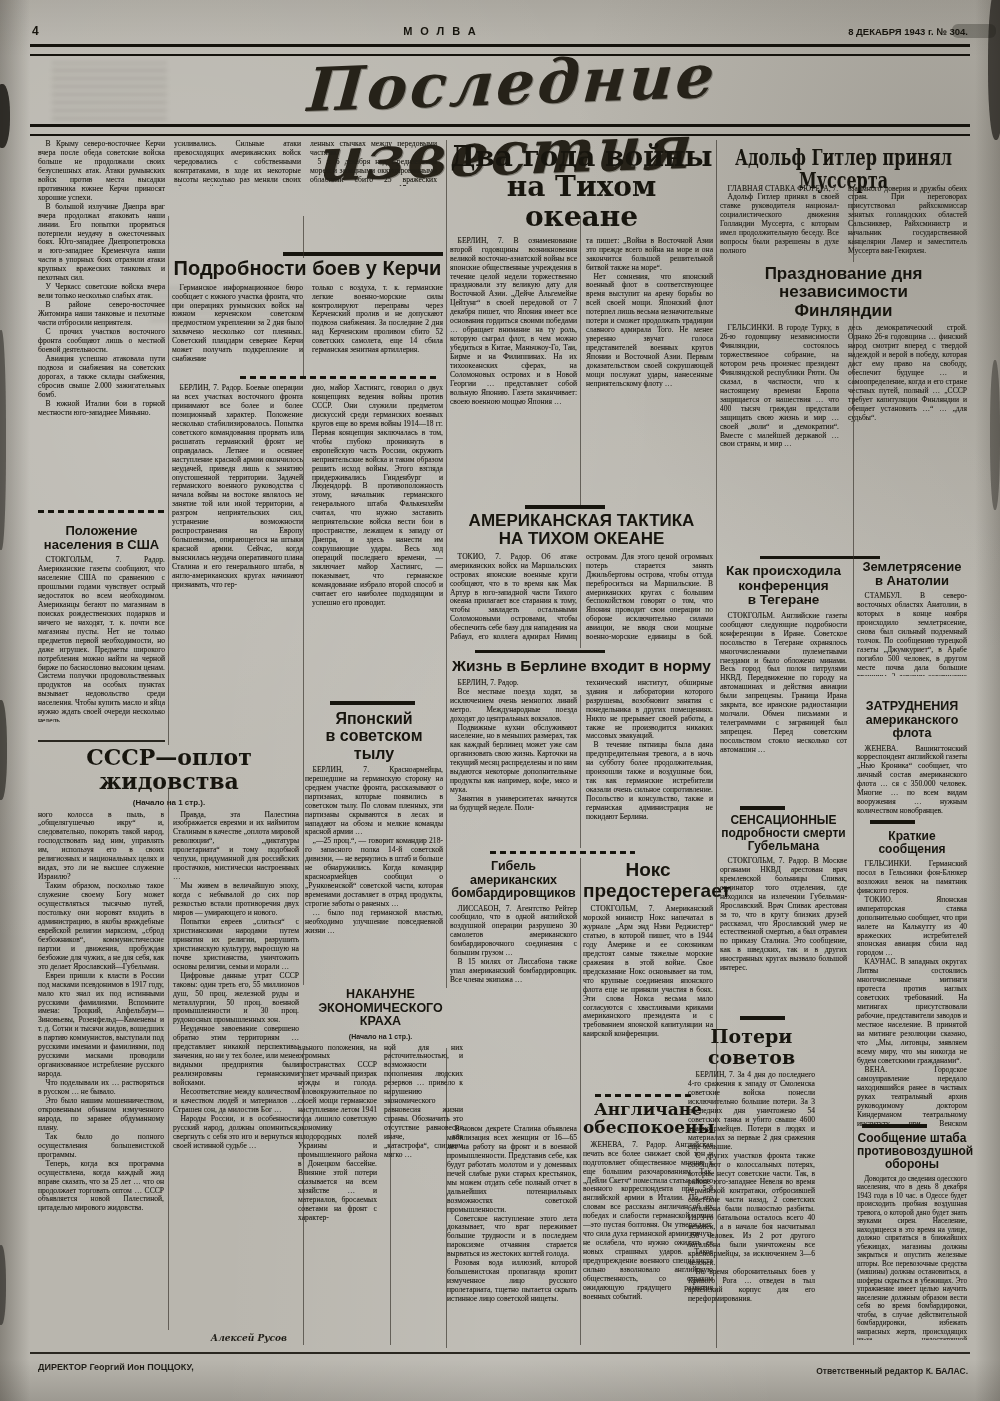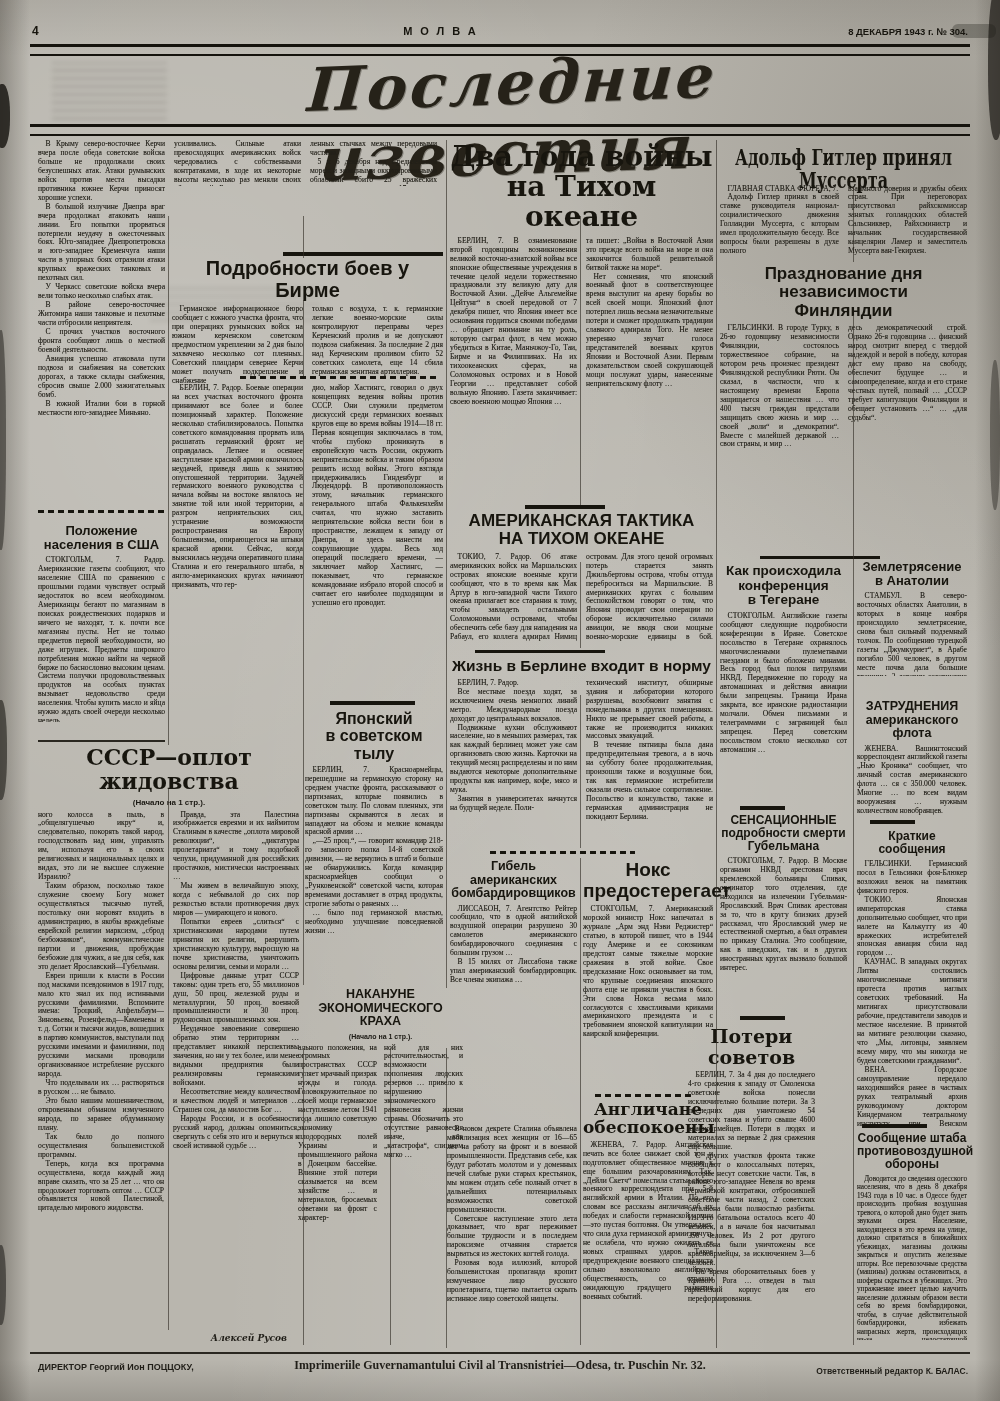--- a/index.html
+++ b/index.html
@@ -60,21 +60,21 @@
  Авиация успешно атаковала пути подвоза и снабжения на советских дорогах, а также склады снабжения, сбросив свыше 2.000 зажигательных бомб.
  В южной Италии бои в горной местности юго-западнее Миньяно.</div>
       <div class="body" style="width:127px;height:46px">усиливались. Сильные атаки превосходящих американских войск чередовались с собственными контратаками, в ходе их некоторые высоты несколько раз меняли своих обладателей. Бои еще продолжаются. С восточного участка фронта сообщают об ожив-</div>
       <div class="body" style="width:127px;height:46px">ленных стычках между передовыми частями.
  5 и 6 декабря над Средиземным морем и западными оккупированными областями сбито 25 вражеских самолетов, среди которых 17 тяжелых 4-моторных бомбардировщиков.</div>
     </div>
   </div>
 
   <div class="bar" style="left:283px;top:252px;width:160px"></div>
   <div class="art" style="left:172px;top:258px;width:271px">
-    <div class="h" style="font-size:20px">Подробности боев у Бирме</div>
+    <div class="h" style="font-size:20px">Подробности боев у Керчи</div>
     <div class="cols">
       <div class="body" style="width:131px;height:78px"> Германское информационное бюро сообщает с южного участка фронта, что при операциях румынских войск на южном керченском советском предмостном укреплении за 2 дня было захвачено несколько сот пленных. Советский плацдарм севернее Керчи может получать подкрепление и снабжение</div>
       <div class="body" style="width:131px;height:78px">только с воздуха, т. к. германские легкие военно-морские силы контролируют переправы через Керченский пролив и не допускают подвоза снабжения. За последние 2 дня над Керченским проливом сбито 52 советских самолета, еще 14 сбила германская зенитная артиллерия.</div>
     </div>
   </div>
 
   <div class="dsh" style="left:240px;top:376px;width:200px"></div>
   <div class="art" style="left:172px;top:384px;width:271px">
     <div class="cols">
       <div class="body" style="width:131px;height:310px"> БЕРЛИН, 7. Радор. Боевые операции на всех участках восточного фронта принимают все более и более позиционный характер. Положение несколько стабилизировалось. Попытка советского командования прорвать или расшатать германский фронт не оправдалась. Летнее и осеннее наступление красной армии окончилось неудачей, приведя лишь к занятию опустошенной территории. Задачей германского военного руководства с начала войны на востоке являлось не занятие той или иной территории, а разгром неприятельских сил, устранение возможности распространения на Европу большевизма, опирающегося на штыки красной армии. Сейчас, когда выяснилась неудача оперативного плана Сталина и его генерального штаба, в англо-американских кругах начинают признавать, что гер-</div>
@@ -279,21 +279,20 @@
   <div class="vl" style="left:580px;top:216px;height:289px"></div>
   <div class="vl" style="left:580px;top:562px;height:86px"></div>
   <div class="vl" style="left:580px;top:695px;height:153px"></div>
   <div class="vl" style="left:580px;top:858px;height:487px"></div>
   <div class="vl" style="left:716px;top:140px;height:1208px"></div>
   <div class="vl" style="left:853px;top:186px;height:76px"></div>
   <div class="vl" style="left:853px;top:315px;height:1030px"></div>
 
   <div class="thin" style="left:30px;top:1352px;width:940px"></div>
   <div class="art" style="left:38px;top:1362px;width:260px;font-family:'Liberation Sans',sans-serif;font-weight:700;font-size:9px">ДИРЕКТОР Георгий Ион ПОЦЦОКУ,</div>
-  <div class="art" style="left:250px;top:1358px;width:500px;text-align:center;font-family:'Liberation Serif',serif;font-weight:700;font-size:12px">Imprimeriile Guvernamantului Civil al Transnistriei—Odesa, tr. Puschin Nr. 32.</div>
   <div class="art" style="left:718px;top:1366px;width:250px;text-align:right;font-family:'Liberation Sans',sans-serif;font-weight:700;font-size:8.5px">Ответственный редактор    К. БАЛАС.</div>
 
   <div class="blob" style="left:-6px;top:84px;width:16px;height:64px;opacity:.85"></div>
   <div class="blob" style="left:-4px;top:330px;width:10px;height:220px;opacity:.5"></div>
   <div class="blob" style="left:-5px;top:700px;width:12px;height:100px;opacity:.6"></div>
   <div class="blob" style="left:-4px;top:1245px;width:10px;height:80px;opacity:.55"></div>
   <div class="blob" style="left:988px;top:-10px;width:16px;height:150px;opacity:.7"></div>
   <div class="blob" style="left:990px;top:360px;width:10px;height:150px;opacity:.4"></div>
   <div class="blob" style="left:952px;top:24px;width:44px;height:14px;opacity:.3;border-radius:6px"></div>
 

